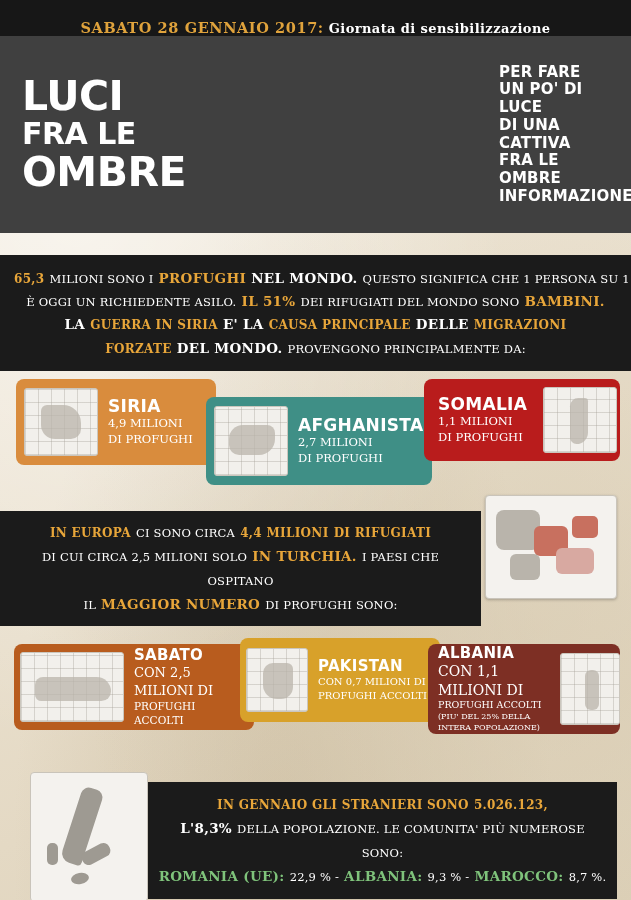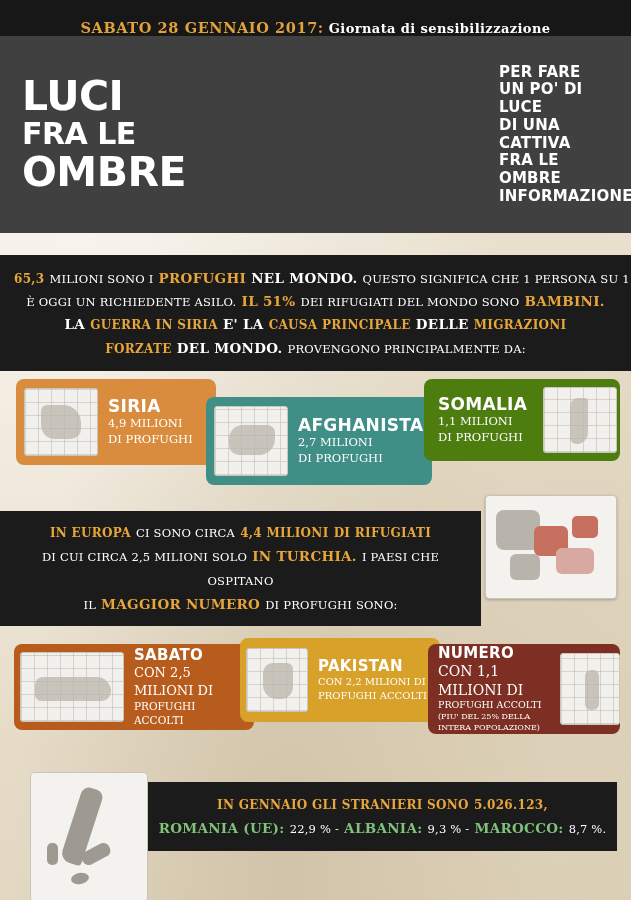--- a/index.html
+++ b/index.html
@@ -178,21 +178,21 @@
   .maptile .grid {
     position: absolute; inset: 0;
     background:
       repeating-linear-gradient(0deg, rgba(160,155,146,.35) 0 1px, rgba(0,0,0,0) 1px 13px),
       repeating-linear-gradient(90deg, rgba(160,155,146,.35) 0 1px, rgba(0,0,0,0) 1px 13px);
   }
 
   
   #card-siria      { left: 16px;  top: 0px;   width: 200px; height: 86px; background: #d98c3d; }
   #card-afgh       { left: 206px; top: 18px;  width: 226px; height: 88px; background: #3f8f86; }
-  #card-somalia    { left: 424px; top: 0px;   width: 196px; height: 82px; background: #4d7c0f; }
+  #card-somalia    { left: 424px; top: 0px;   width: 196px; height: 82px; background: #b91c1c; }
 
   
   .sec2 { margin-top: 26px; }
   .europe-map {
     position: absolute;
     right: 14px; top: -16px;
     width: 132px; height: 104px;
     background: #f4f2ee;
     border: 1px solid #c9c4ba;
     border-radius: 4px;
@@ -423,28 +423,28 @@
         </div>
       </div>
 
       <div class="card" id="card-pakistan">
         <div class="maptile" style="width:62px;height:64px;margin-left:6px;">
           <div class="grid"></div>
           <div class="blob" style="left:16px;top:14px;width:30px;height:36px;border-radius:10px 6px 12px 14px;"></div>
         </div>
         <div class="txt">
           <div class="cname" style="font-size:15px;">PAKISTAN</div>
-          <div class="cl1" style="font-size:10px;">CON 2,2 MILIONI DI</div>
+          <div class="cl1" style="font-size:10px;">CON 0,7 MILIONI DI</div>
           <div class="cl2" style="font-size:10px;">PROFUGHI ACCOLTI</div>
         </div>
       </div>
 
       <div class="card" id="card-libano">
         <div class="txt" style="padding-left:10px;">
-          <div class="cname" style="font-size:15px;">NUMERO</div>
+          <div class="cname" style="font-size:15px;">ALBANIA</div>
           <div class="cl1" style="font-size:14px;">CON 1,1 MILIONI DI</div>
           <div class="cl2" style="font-size:9.5px;">PROFUGHI ACCOLTI</div>
           <div class="cl2" style="font-size:8px;">(PIU' DEL 25% DELLA INTERA POPOLAZIONE)</div>
         </div>
         <div class="maptile" style="width:60px;height:72px;margin-left:4px;">
           <div class="grid"></div>
           <div class="blob" style="left:24px;top:16px;width:14px;height:40px;border-radius:6px;"></div>
         </div>
       </div>
 
@@ -458,20 +458,24 @@
       <div class="sic"></div>
       <div class="sar"></div>
     </div>
 
     <div class="band3">
       <div class="ln">
         <span class="lg amber">IN GENNAIO GLI STRANIERI SONO</span>
         <span class="lg amber">5.026.123,</span>
       </div>
       <div class="ln">
+        <span class="md white">L'8,3%</span>
+        <span class="sm white">DELLA POPOLAZIONE. LE COMUNITA' PIÙ NUMEROSE SONO:</span>
+      </div>
+      <div class="ln">
         <span class="md green">ROMANIA (UE):</span>
         <span class="sm white">22,9 % -</span>
         <span class="md green">ALBANIA:</span>
         <span class="sm white">9,3 % -</span>
         <span class="md green">MAROCCO:</span>
         <span class="sm white">8,7 %.</span>
       </div>
 
     </div>
   </div>

